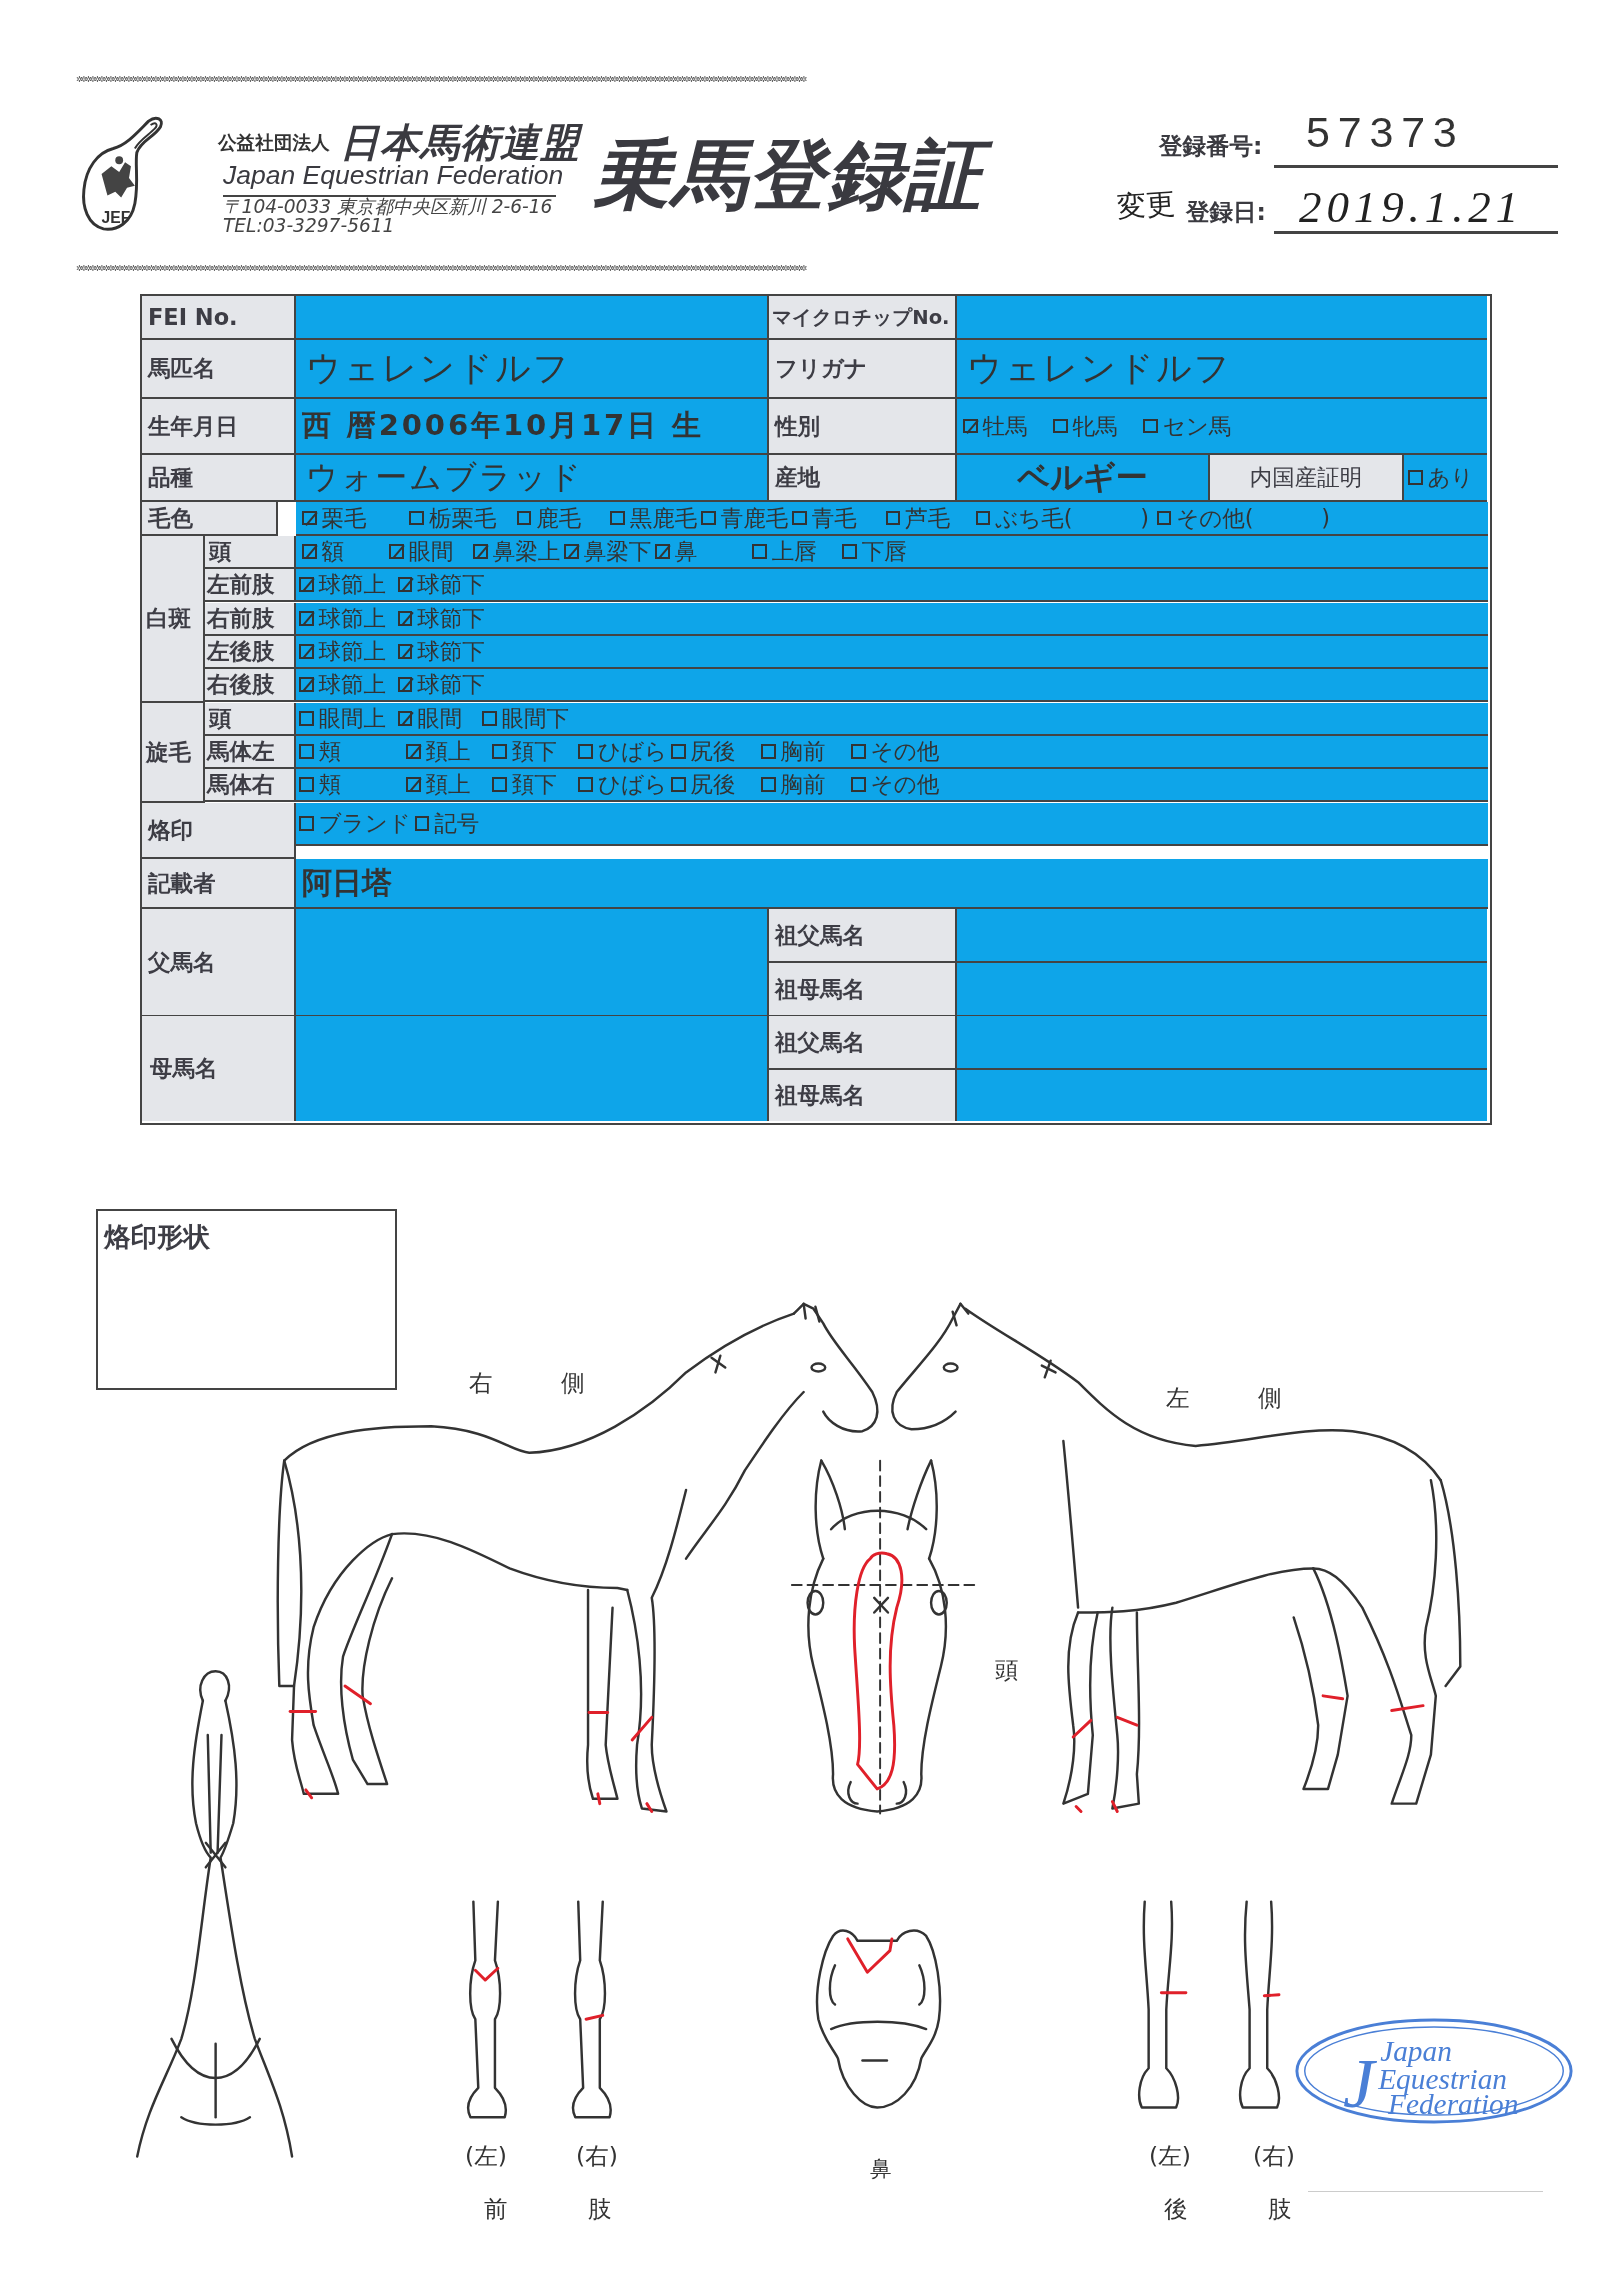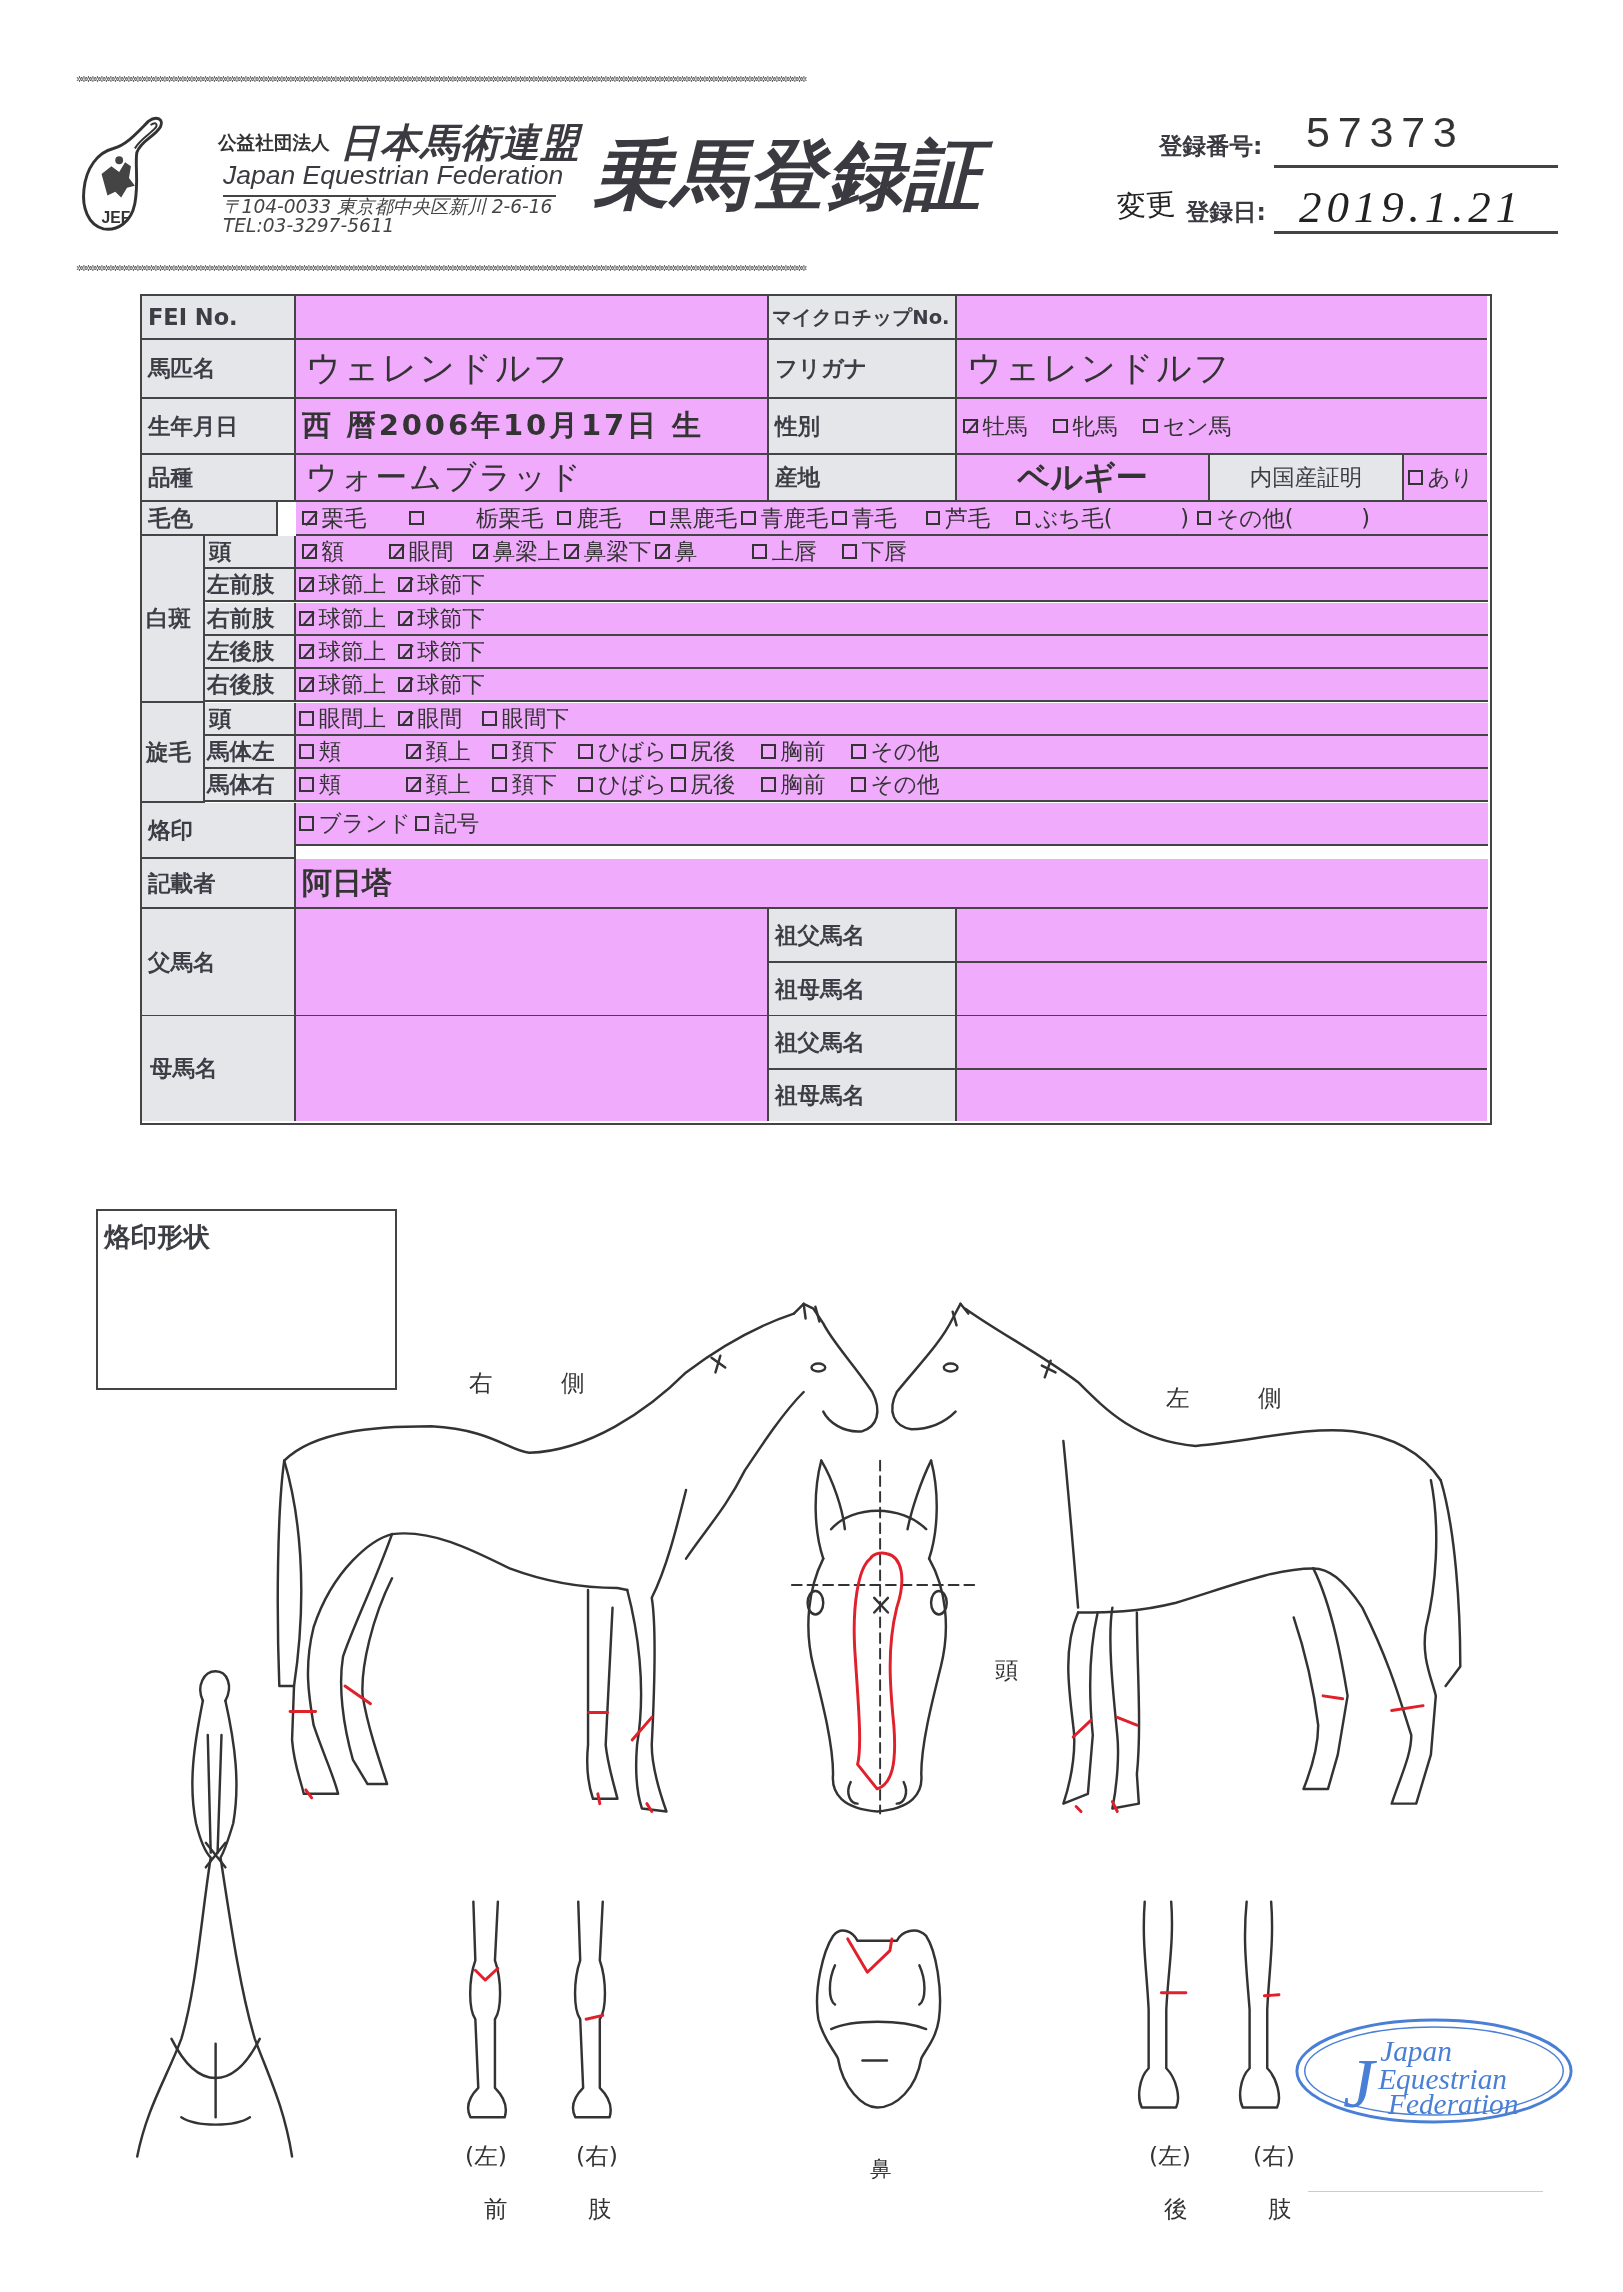--- a/index.html
+++ b/index.html
@@ -16,21 +16,21 @@
   .doc-title{position:absolute;left:593px;top:125px;font-size:76px;font-weight:bold;font-style:italic;color:#3a3a40;letter-spacing:2px;}
   .reg-label{position:absolute;font-size:23.5px;font-weight:bold;color:#3a3a40;}
   .reg-value{position:absolute;font-family:"Liberation Sans",sans-serif;font-size:43px;color:#333;letter-spacing:7.8px;}
   .reg-date{position:absolute;font-family:"Liberation Serif",serif;font-style:italic;font-size:45px;color:#222;letter-spacing:4.9px;}
   .reg-line{position:absolute;height:2.9px;background:#444;}
   .hand-note{position:absolute;font-family:"DejaVu Serif",serif;font-size:29px;color:#222;transform:rotate(-4deg);}
   
   .tbl{position:absolute;left:140px;top:294px;width:1352px;border:2.9px solid #444;box-sizing:border-box;}
   .cell{position:absolute;box-sizing:border-box;border-right:2.9px solid #444;border-bottom:2.9px solid #444;display:flex;align-items:center;padding-left:5.9px;white-space:nowrap;overflow:hidden;}
   .lbl{background:#e4e6ea;font-size:22.5px;font-weight:bold;color:#3d3d45;}
-  .val{background:#f0abfc;font-size:22.5px;color:#333;}
+  .val{background:#0ea5e9;font-size:22.5px;color:#333;}
   .big{font-size:35px;letter-spacing:2px;}
   .opt{display:inline-flex;align-items:center;margin-right:13.7px;font-size:22.5px;color:#333;}
   .box{display:inline-block;width:14.7px;height:14.7px;border:2px solid #333;margin-right:4.9px;position:relative;box-sizing:border-box;}
   .box.on::after{content:"";position:absolute;left:-1px;top:4.9px;width:16.7px;height:2px;background:#333;transform:rotate(-50deg);}
   .noright{border-right:none;}
   .nobottom{border-bottom:none;}
   
   .brand-box{position:absolute;left:96px;top:1209px;width:301px;height:181px;border:2.9px solid #444;box-sizing:border-box;}
   .brand-box span{position:absolute;left:5.9px;top:7.8px;font-size:26.5px;font-weight:bold;color:#3d3d45;}
   .dlabel{position:absolute;font-size:23.5px;color:#333;}
@@ -111,21 +111,21 @@
       <span class="box"></span>
       <span>あり</span>
     </div>
 
   <div class="cell lbl" style="left:0;top:206px;width:136px;height:34px;">毛色</div>
   <div class="cell val noright" style="left:154px;top:206px;width:1192px;height:34px;">
     <span class="opt" style="margin-right:43px;">
         <span class="box on"></span>
         <span>栗毛</span>
       </span>
-    <span class="opt" style="margin-right:13px;gap:47px;">
+    <span class="opt" style="margin-right:20px;">
         <span class="box"></span>
         <span>栃栗毛</span>
       </span>
     <span class="opt" style="margin-right:29px;">
         <span class="box"></span>
         <span>鹿毛</span>
       </span>
     <span class="opt" style="margin-right:3.9px;">
         <span class="box"></span>
         <span>黒鹿毛</span>

